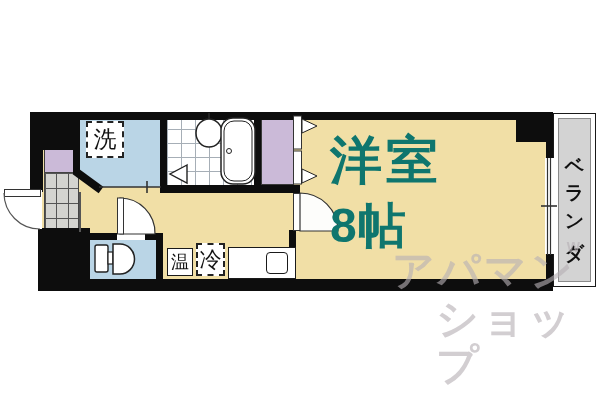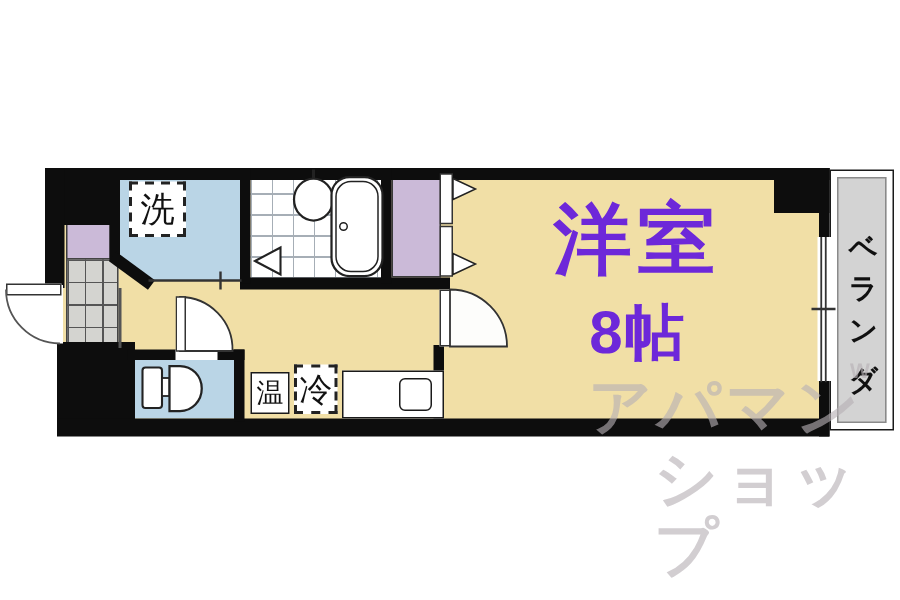--- a/index.html
+++ b/index.html
@@ -19,23 +19,23 @@
       repeating-linear-gradient(to bottom,#A6AEB6 0 1px,transparent 1px 14px);}
   .genkan{background:#D4D4D0;z-index:2;border:1px solid #444;
     background-image:
       repeating-linear-gradient(to right,#555 0 1px,transparent 1px 11.5px),
       repeating-linear-gradient(to bottom,#555 0 1px,transparent 1px 15px);}
   .gap{background:#ffffff;z-index:5;}
   .sym{z-index:6;}
   .whitebox{background:#fff;border:1px solid #1a1a1a;z-index:6;
             display:flex;align-items:center;justify-content:center;color:#111;}
   .dashed{border:2px dashed #222;}
-  .label-main{z-index:7;display:flex;flex-direction:column;align-items:center;color:#6d28d9;}
+  .label-main{z-index:7;display:flex;flex-direction:column;color:#0f766e;}
   .label-main .rname{font-size:52px;font-weight:700;letter-spacing:4px;line-height:1;}
-  .label-main .rsize{font-size:40px;font-weight:700;letter-spacing:1px;line-height:1;margin-top:16px;}
+  .label-main .rsize{font-size:48px;font-weight:700;letter-spacing:1px;line-height:1;margin-top:16px;}
   .balcony-outer{background:#fff;border:1.5px solid #1a1a1a;z-index:3;}
   .balcony-inner{background:#D3D3D3;border:1px solid #8a8a8a;z-index:4;
     display:flex;align-items:center;justify-content:center;}
   .balcony-inner span{writing-mode:vertical-rl;font-size:19px;font-weight:600;
     letter-spacing:7px;color:#101010;}
   .watermark{z-index:12;color:rgba(182,176,180,0.62);font-weight:700;
     font-size:42px;line-height:1.1;letter-spacing:3px;}
   .watermark .wline2{display:block;margin-left:44px;margin-top:2px;}
   .wmark{position:absolute;top:-8px;right:-4px;font-size:14px;letter-spacing:0;}
   .thinline{background:#555;z-index:5;}

